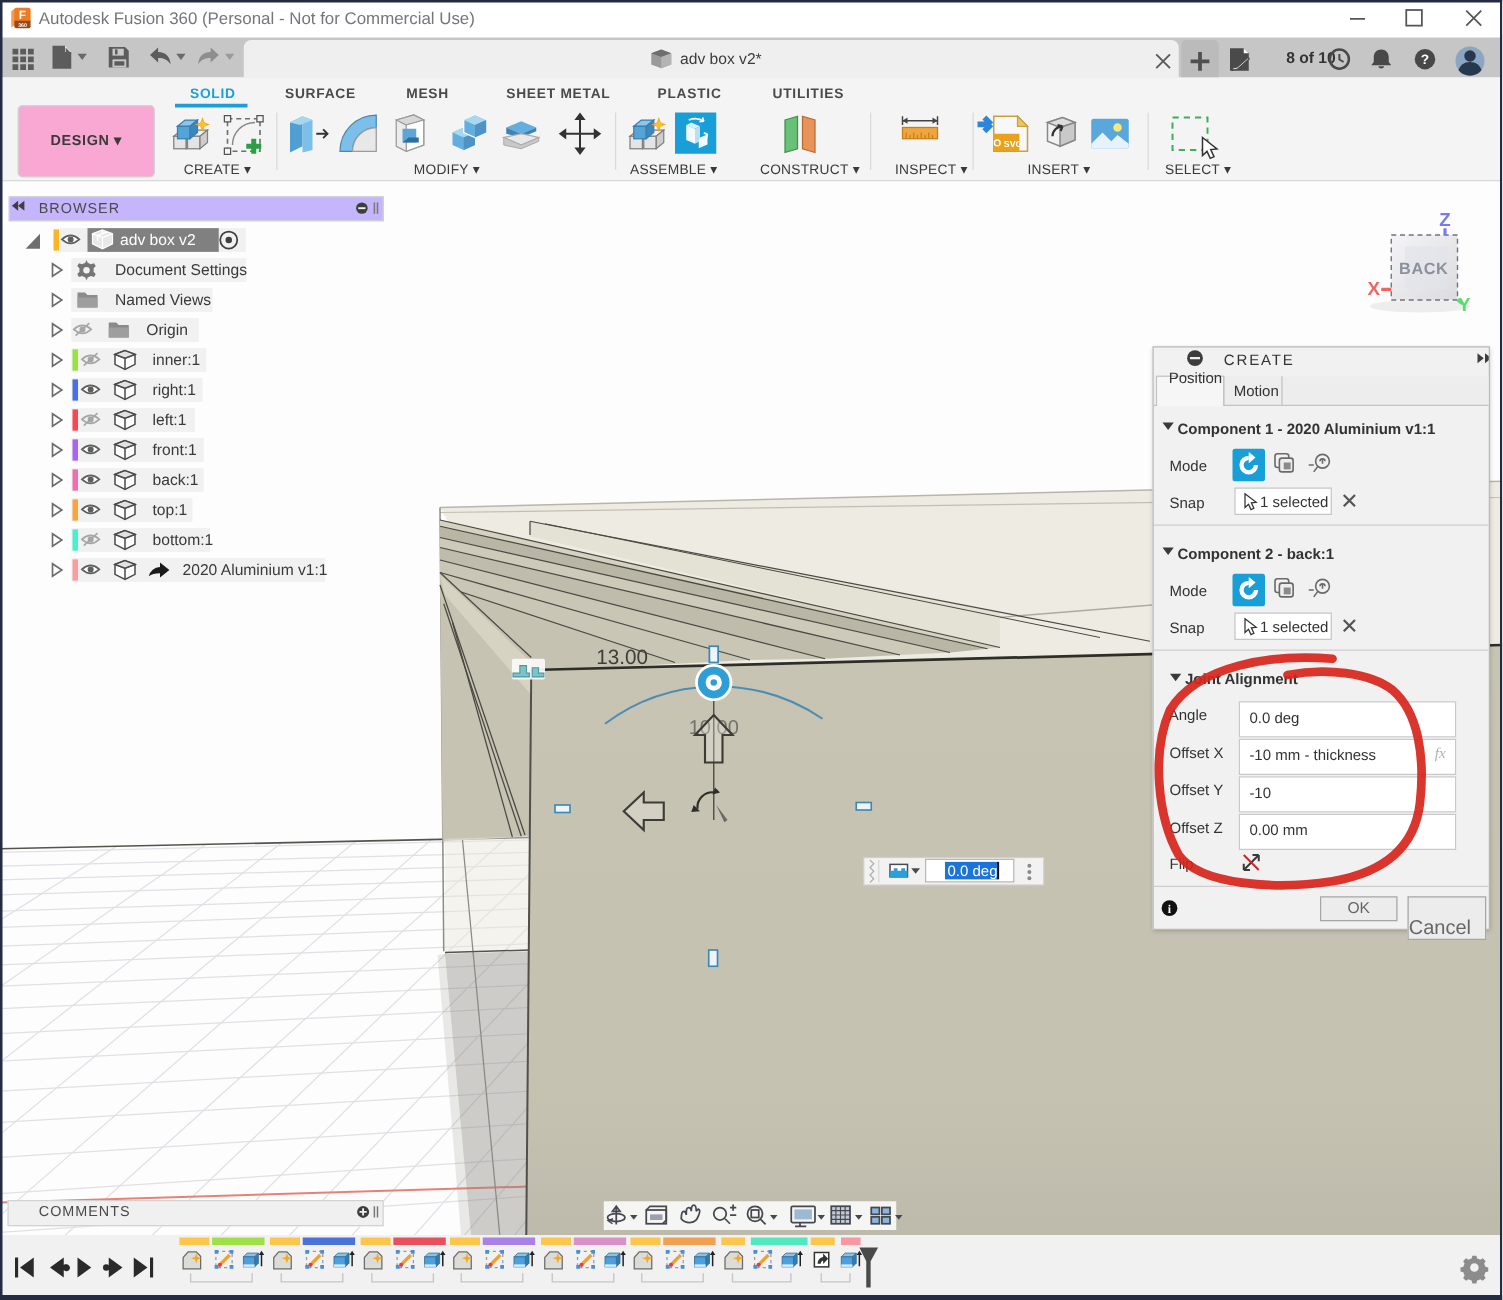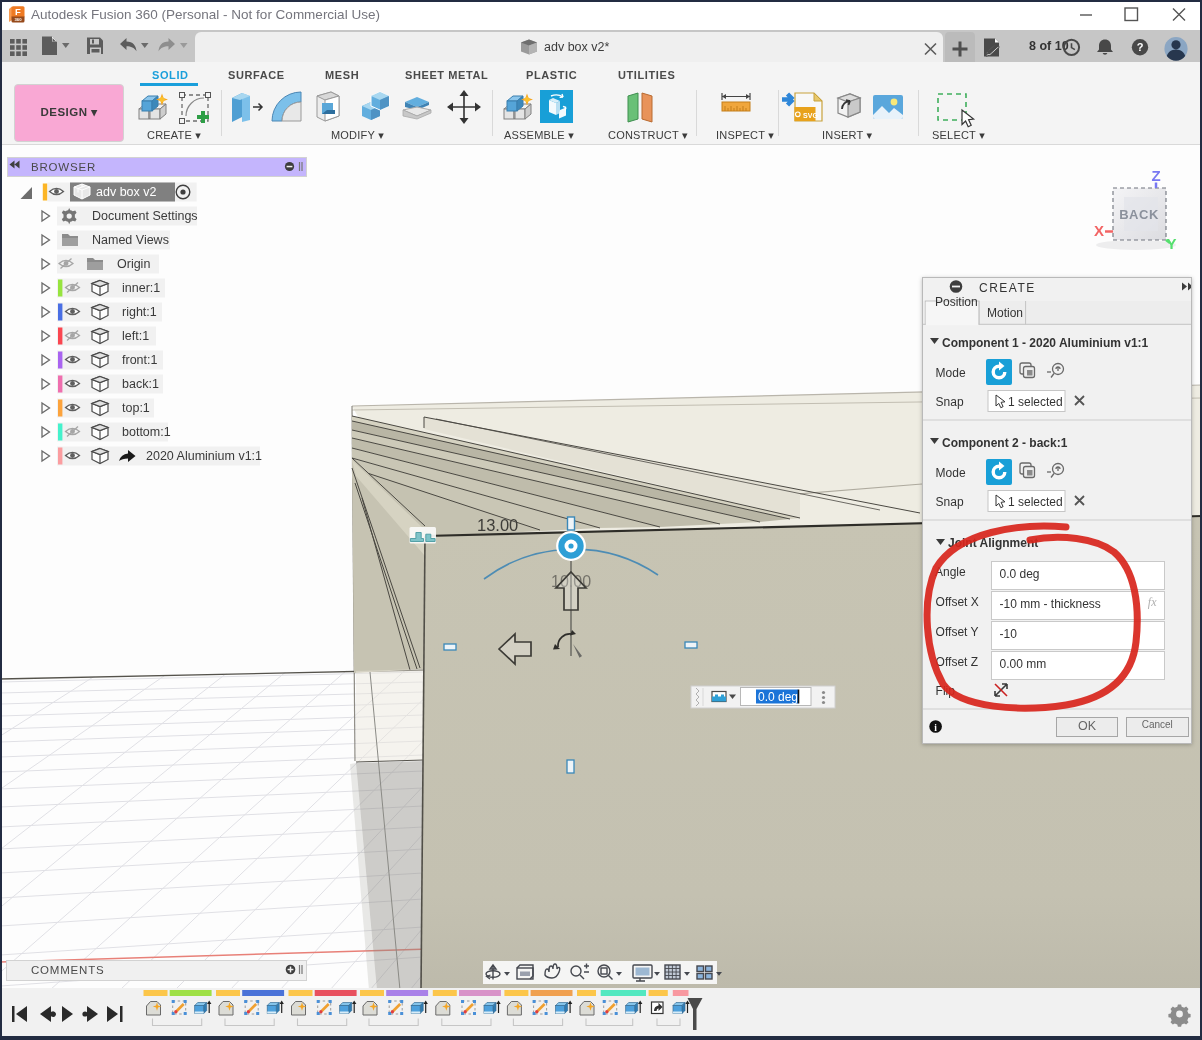--- a/index.html
+++ b/index.html
@@ -616,21 +616,21 @@
     <span class="dlg-txt" style="left:12px;top:287px;">Angle</span>
     <div class="dlg-input" style="left:67.5px;top:283px;width:164px;height:22px;padding:5px 0 0 8px;">0.0 deg</div>
     <span class="dlg-txt" style="left:12.6px;top:317px;">Offset X</span>
     <div class="dlg-input" style="left:67.5px;top:313px;width:164px;height:22px;padding:5px 0 0 8px;">-10 mm - thickness<span style="position:absolute;right:7px;top:3px;color:#b0b0b0;font-style:italic;font-family:'Liberation Serif',serif;">fx</span></div>
     <span class="dlg-txt" style="left:12.6px;top:347px;">Offset Y</span>
     <div class="dlg-input" style="left:67.5px;top:343px;width:164px;height:22px;padding:5px 0 0 8px;">-10</div>
     <span class="dlg-txt" style="left:12.6px;top:377px;">Offset Z</span>
     <div class="dlg-input" style="left:67.5px;top:373px;width:164px;height:22px;padding:5px 0 0 8px;">0.00 mm</div>
     <span class="dlg-txt" style="left:12.6px;top:406px;">Flip</span>
     <div class="abs" style="left:133px;top:439px;width:60px;height:17px;background:#ececec;border:1px solid #a6a6a6;text-align:center;font-size:12.5px;color:#666;padding-top:1px;">OK</div>
-    <div class="abs" style="left:203px;top:439px;width:60.5px;height:17px;background:#ececec;border:1px solid #a6a6a6;text-align:center;font-size:10px;color:#666;padding-top:1px;">Cancel</div>
+    <div class="abs" style="left:203px;top:439px;width:60.5px;height:17px;background:#ececec;border:1px solid #a6a6a6;text-align:left;font-size:16px;color:#666;padding-top:16px;">Cancel</div>
   </div>
   <svg class="abs" style="left:900px;top:495px;pointer-events:none" width="302" height="265" viewBox="900 495 302 265">
     <path d="M1066,527 C1018,523 958,532 936,568 C921,602 926,654 943,684 C960,708 1020,712 1066,705 C1107,698 1132,678 1136,642 C1140,606 1135,570 1114,552 C1096,538 1060,534 1030,540" stroke="#d8251c" stroke-width="7" fill="none" stroke-linecap="round" opacity=".92"></path>
   </svg>
 
   <div id="comments" class="abs">
       <span>COMMENTS</span>
     </div>
   <div id="timeline" class="abs"></div>
 

